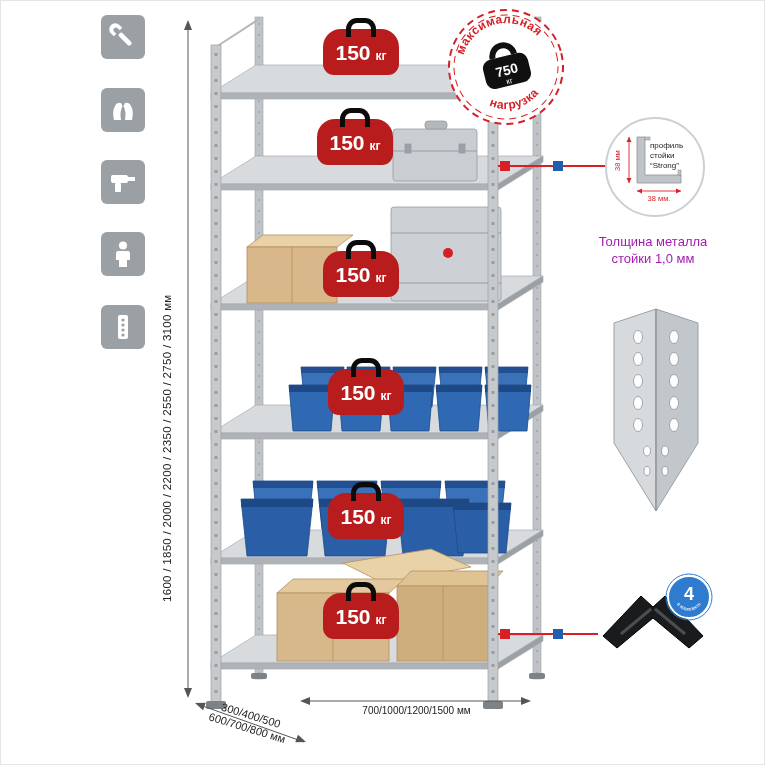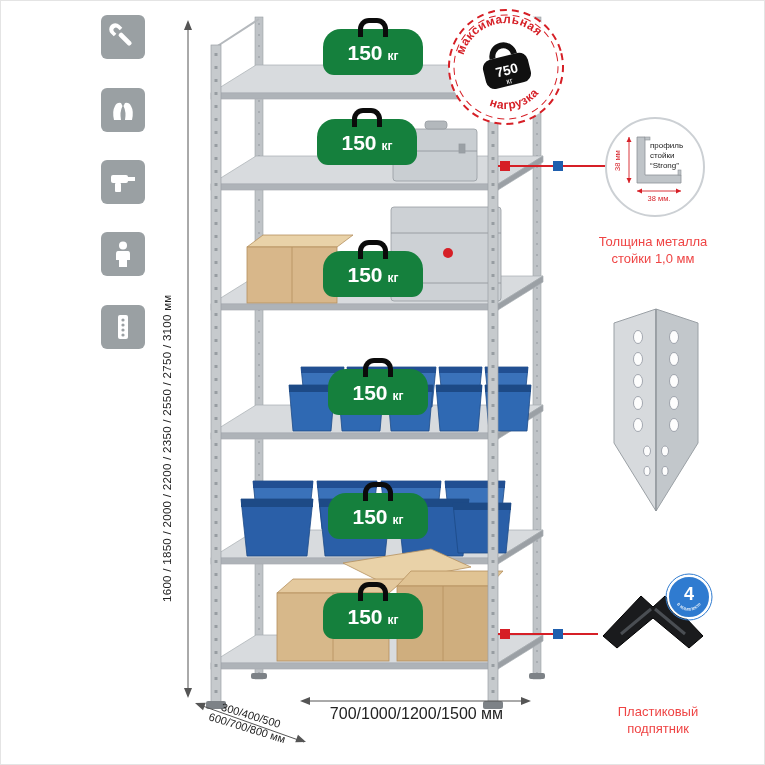--- a/index.html
+++ b/index.html
@@ -13,49 +13,49 @@
 
   
   .height-label{position:absolute;left:157px;top:200px;height:495px;width:18px;
                 writing-mode:vertical-rl;transform:rotate(180deg);
                 display:flex;align-items:center;justify-content:center;
                 font-size:11.5px;color:#222;letter-spacing:.3px;white-space:nowrap;}
 
   .rack-svg{position:absolute;left:0;top:0;z-index:1;}
 
   
-  .weight-badge{position:absolute;width:100px;height:46px;background:#15803d;
+  .weight-badge{position:absolute;width:76px;height:46px;background:#b91c1c;
                 border-radius:18px 18px 11px 11px;display:flex;align-items:center;justify-content:center;
                 gap:5px;z-index:3;}
   .weight-badge::before{content:"";position:absolute;top:-11px;left:50%;transform:translateX(-50%);
                 width:20px;height:14px;border:5px solid #0b0b0b;border-bottom:none;
                 border-radius:11px 11px 0 0;}
   .wv{color:#fff;font-size:21px;font-weight:bold;line-height:1;}
   .wu{color:#fff;font-size:12px;font-weight:bold;margin-top:7px;line-height:1;}
 
   
   .connector{position:absolute;height:2px;background:#d61f26;z-index:2;}
   .sq{position:absolute;width:10px;height:10px;z-index:3;}
   .sq.red{background:#d61f26;}
   .sq.blue{background:#1f5fae;}
 
   .stamp{position:absolute;left:444px;top:5px;width:122px;height:122px;transform:rotate(-14deg);z-index:4;}
 
   .profile-circle{position:absolute;left:604px;top:116px;width:96px;height:96px;border:2px solid #ccd0d4;
                   border-radius:50%;background:#fff;z-index:2;box-sizing:content-box;}
-  .caption{position:absolute;text-align:center;font-size:13px;line-height:17px;color:#ef4444;z-index:2;}
+  .caption{position:absolute;text-align:center;font-size:13px;line-height:17px;color:#a21caf;z-index:2;}
 
   .angle-svg{position:absolute;left:588px;top:300px;z-index:2;}
   .foot-svg{position:absolute;left:592px;top:575px;z-index:2;}
   .qty-badge{position:absolute;left:664px;top:572px;width:48px;height:48px;z-index:3;}
 
   .depth-label{position:absolute;left:178px;top:708px;width:140px;text-align:center;
                transform:rotate(17deg);font-size:11px;line-height:13px;color:#222;z-index:2;}
   .width-label{position:absolute;left:318px;top:704px;width:195px;text-align:center;
-               font-size:16px;color:#222;z-index:2;}
+               font-size:10px;color:#222;z-index:2;}
 </style>
 </head>
 <body>
 
 <div class="canvas">
 
   <div class="side-icon" style="top:14px">
     <svg width="30" height="30" viewBox="0 0 30 30">
       <g fill="#fff" transform="rotate(-45 15 15)">
         <rect x="12.6" y="10" width="4.8" height="16" rx="2"></rect>
@@ -361,24 +361,20 @@
     <svg width="48" height="48" viewBox="0 0 48 48">
       <circle cx="24" cy="24" r="23" fill="none" stroke="#2f7bd0" stroke-width="1"></circle>
       <circle cx="24" cy="24" r="21" fill="#2f7bd0" stroke="#fff" stroke-width="2"></circle>
       <text x="24" y="27" text-anchor="middle" font-size="18" font-weight="bold" fill="#fff">4</text>
       <path id="arcQ" d="M10 27 A14.5 14.5 0 0 0 38 27" fill="none"></path>
       <text font-size="5.2" fill="#fff">
         <textPath href="#arcQ" startOffset="50%" text-anchor="middle">в комплекте</textPath>
       </text>
     </svg>
   </div>
-  <div class="caption" style="left:582px;top:702px;width:150px">
-    <span>Пластиковый</span><br>
-    <span>подпятник</span>
-  </div>
 
   <div class="depth-label">
     <span>300/400/500</span><br>
     <span>600/700/800 мм</span>
   </div>
   <div class="width-label">700/1000/1200/1500 мм</div>
 
 </div>
 
 </body></html>

